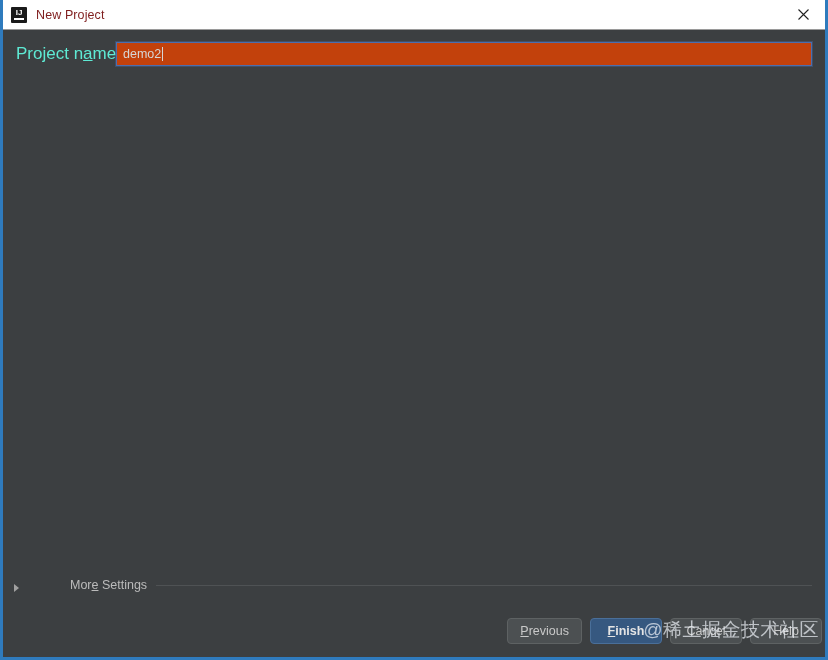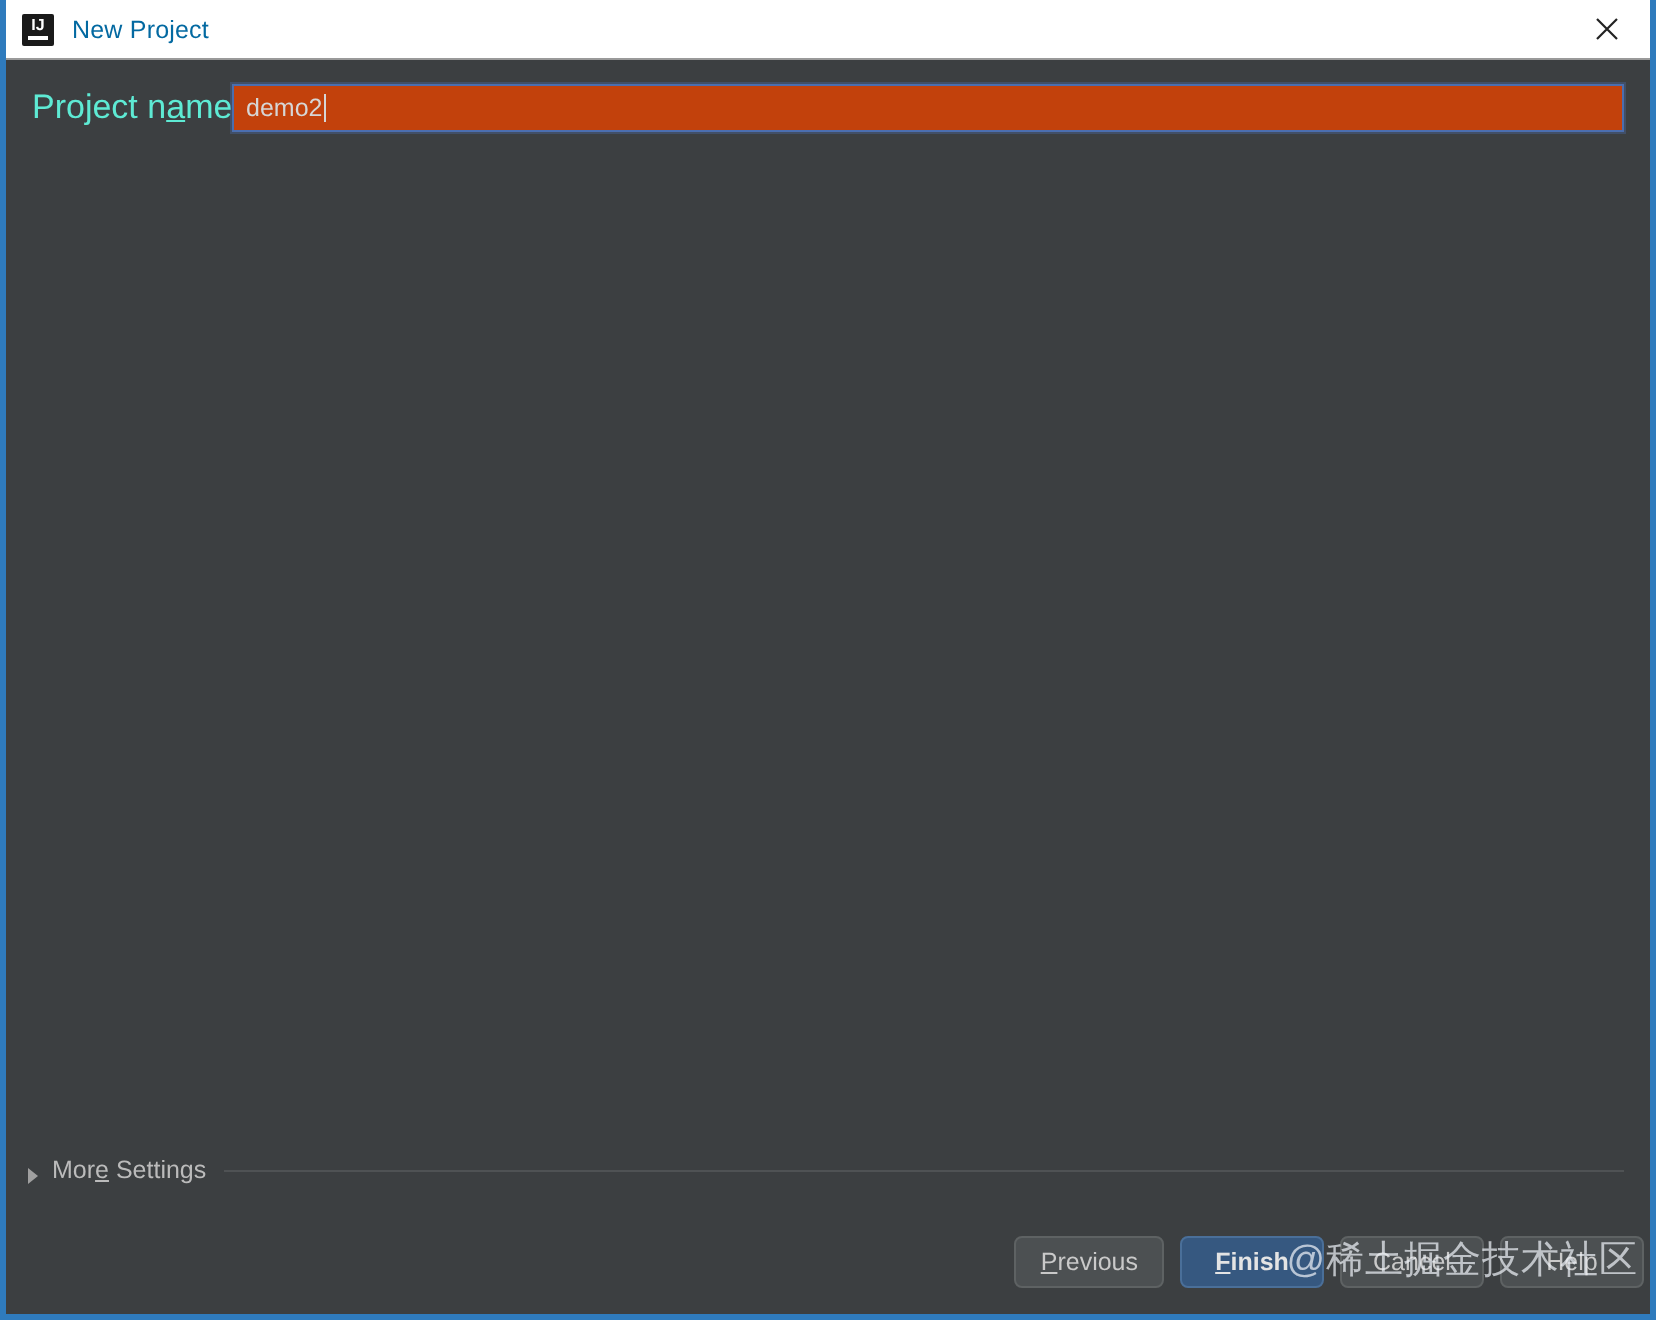--- a/index.html
+++ b/index.html
@@ -62,21 +62,21 @@
   }
   #app-logo .ij-bar {
     position: absolute;
     left: 3px; right: 3px;
     bottom: 3px;
     height: 2px;
     background: #ffffff;
   }
   #window-title {
     font-size: 12.5px;
-    color: #0369a1;
+    color: #7f1d1d;
     letter-spacing: .1px;
   }
   #close-button {
     position: absolute;
     right: 0; top: 0;
     width: 44px;
     height: 29px;
     display: flex;
     align-items: center;
     justify-content: center;
@@ -168,20 +168,21 @@
     align-items: center;
     padding: 0 13px 0 11px;
     height: 20px;
     margin-bottom: 20px;
   }
   #more-settings-toggle {
     display: flex;
     align-items: flex-end;
     cursor: pointer;
     flex: 0 0 auto;
+    gap: 44px;
   }
   #disclosure-triangle {
     width: 0; height: 0;
     border-top: 4px solid transparent;
     border-bottom: 4px solid transparent;
     border-left: 5px solid #a0a0a0;
     margin-right: 7px;
   }
   #more-settings-label {
     font-size: 12.5px;

